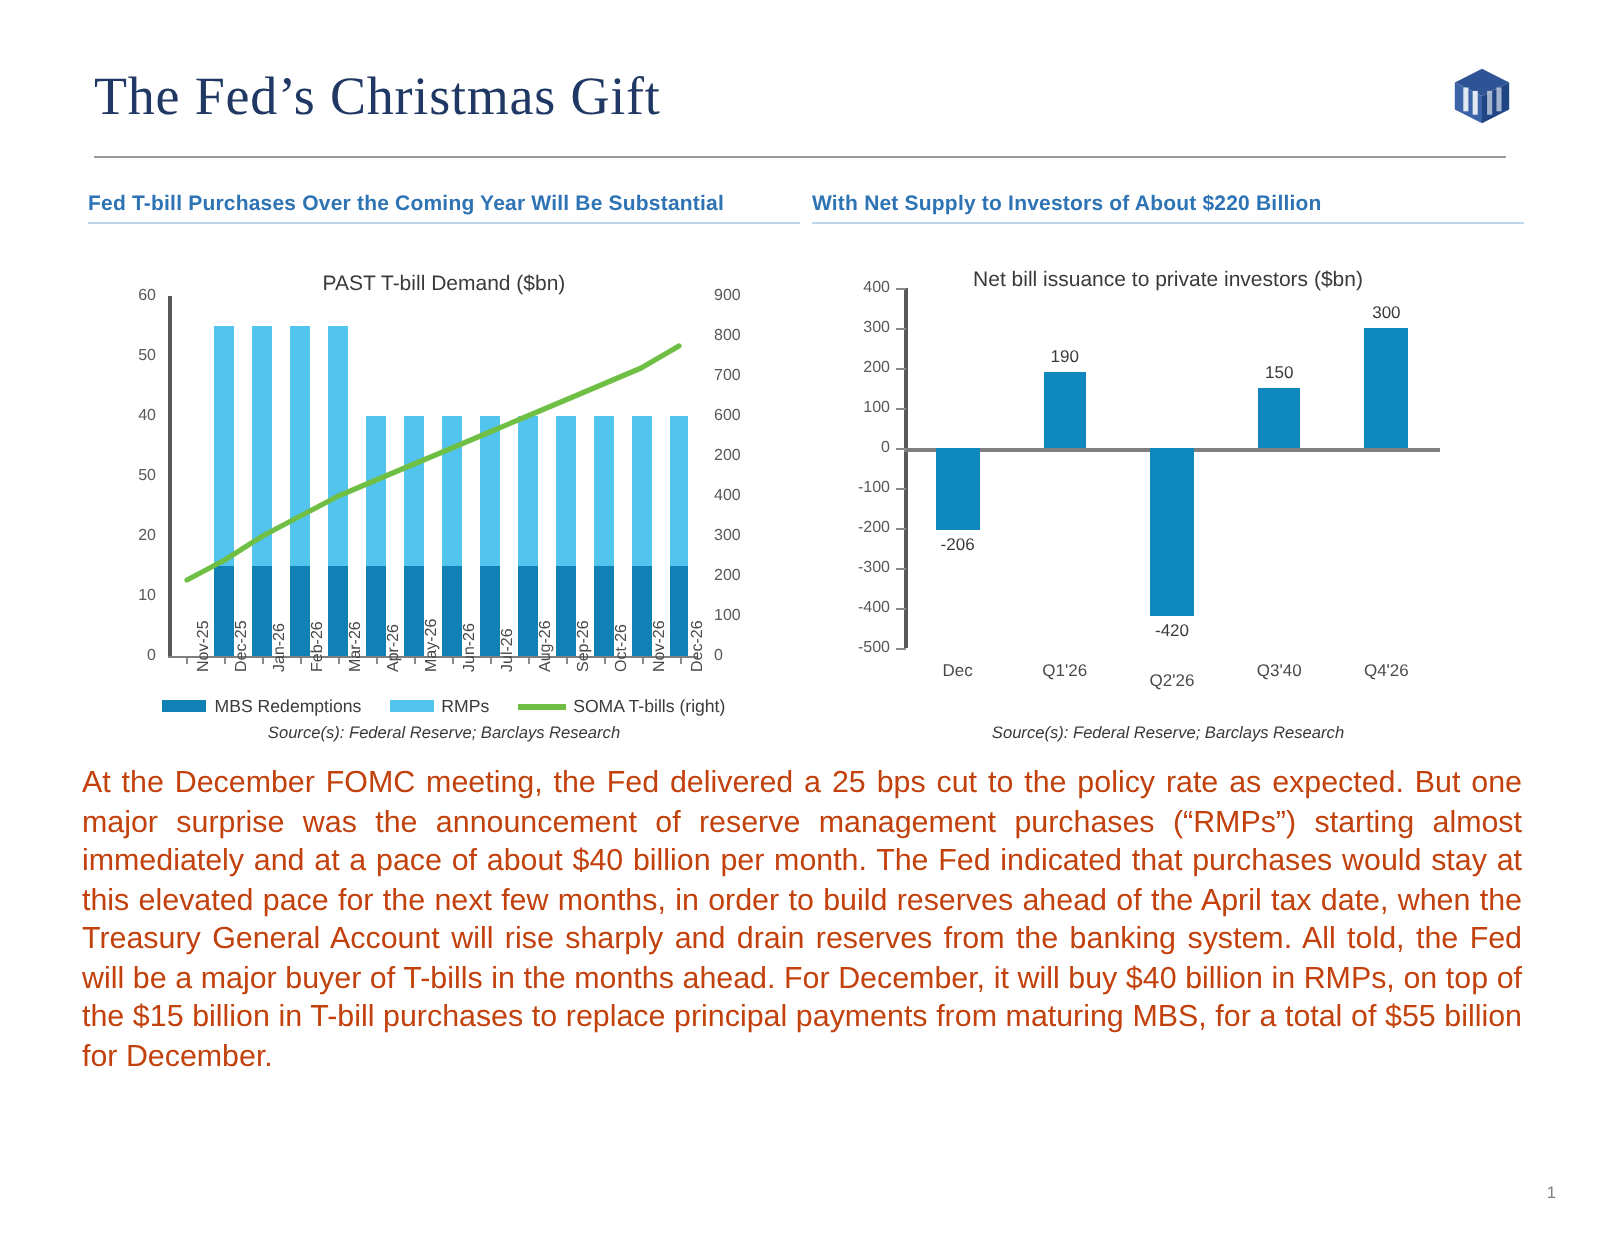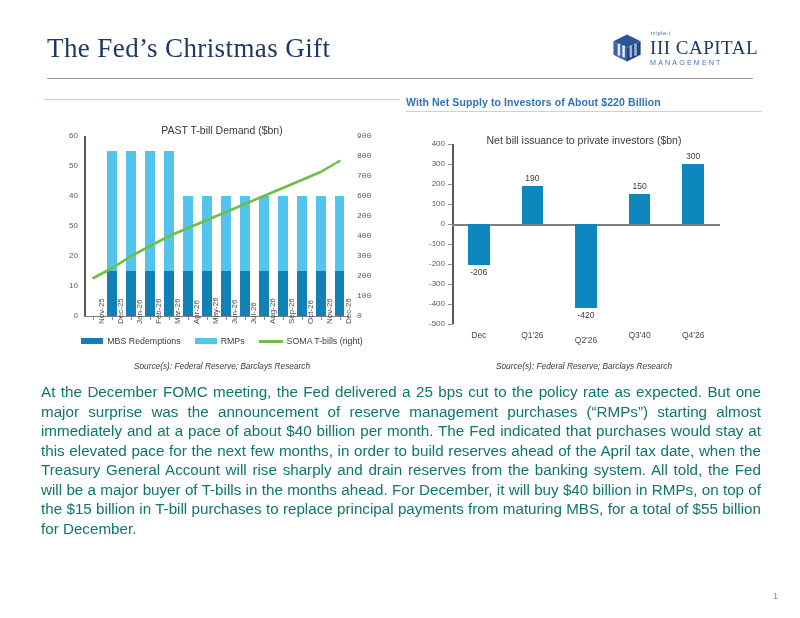--- a/index.html
+++ b/index.html
@@ -68,21 +68,21 @@
   .chart-title {
     position: absolute; left: 0; right: 0; top: 18px;
     text-align: center; font-size: 10.5px; color: #3a3a3a;
   }
   .chart-title.rt { top: 16px; }
 
   .axis-label {
     position: absolute; font-size: 8px; color: #595959;
     text-align: right;
   }
-  .axis-label.r { text-align: left; font-family: Liberation Mono, monospace; }
+  .axis-label.r { text-align: left; }
 
   .plot { position: absolute; overflow: visible; }
 
   .bar { position: absolute; }
   .bar-dark  { background: #1180B4; }
   .bar-light { background: #52C4EE; }
   .bar-mid   { background: #0E86BE; }
 
   .vaxis { position: absolute; background: #595959; }
   .haxis { position: absolute; background: #7f7f7f; }
@@ -120,21 +120,21 @@
     text-align: center;
   }
   .source-left  { left: 44px;  width: 356px; top: 361px; }
   .source-right { left: 406px; width: 356px; top: 361px; }
 
   
   .body-text {
     position: absolute;
     left: 41px; top: 382px; width: 720px;
     font-size: 15.2px; line-height: 19.5px;
-    color: #0f766e;
+    color: #c2410c;
     text-align: justify;
   }
 
   
   .footer {
     position: absolute; left: 0; right: 0; bottom: 17px;
     text-align: center;
     font-size: 8.4px; color: #333333; letter-spacing: .1px;
   }
   .page-no {
@@ -155,28 +155,24 @@
       <svg class="logo-mark" viewBox="0 0 40 40" aria-hidden="true">
         <polygon points="4,12 20,4 36,12 20,20" fill="#2F5496"></polygon>
         <polygon points="4,12 20,20 20,36 4,28" fill="#3B63A8"></polygon>
         <polygon points="36,12 20,20 20,36 36,28" fill="#1F4585"></polygon>
         <rect x="9" y="15" width="3" height="14" fill="#ffffff" opacity=".85"></rect>
         <rect x="14.5" y="17" width="3" height="14" fill="#ffffff" opacity=".85"></rect>
         <rect x="23" y="17" width="3" height="14" fill="#ffffff" opacity=".6"></rect>
         <rect x="28.5" y="15" width="3" height="14" fill="#ffffff" opacity=".6"></rect>
       </svg>
     </span>
-    <span class="logo-text">
-      <span class="logo-tri">triple-i</span>
-      <span class="logo-main">III CAPITAL</span>
-      <span class="logo-sub">MANAGEMENT</span>
-    </span>
   </div>
 
   <div class="panel panel-left">
+    <div class="panel-head">Fed T-bill Purchases Over the Coming Year Will Be Substantial</div>
     <div class="panel-head-rule"></div>
     <div class="chart-box" id="chart-left">
       <div class="chart-title">PAST T-bill Demand ($bn)</div>
       <div class="plot" id="plotL" style="left:40px; top:30px; width:265px; height:180px;">
           <div class="vaxis" style="left: 0px; top: 0px; width: 1.6px; height: 180px;"></div>
           <div class="haxis" style="left: 0px; top: 180px; width: 265px; height: 1.2px;"></div>
           <div class="axis-label" style="left: -36px; top: 175px; width: 30px;">0</div>
           <div class="axis-label" style="left: -36px; top: 145px; width: 30px;">10</div>
           <div class="axis-label" style="left: -36px; top: 115px; width: 30px;">20</div>
           <div class="axis-label" style="left: -36px; top: 85px; width: 30px;">50</div>

